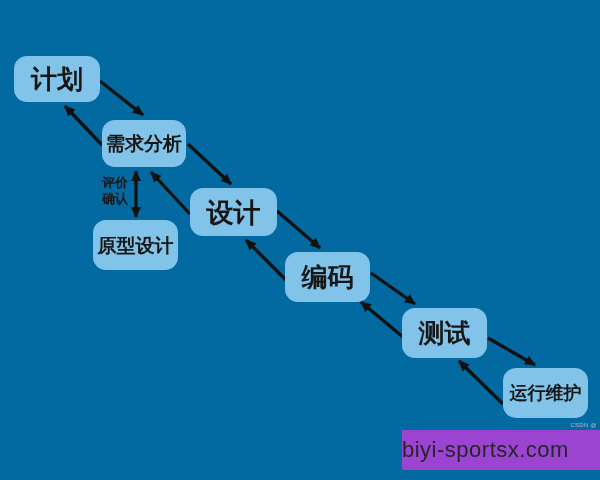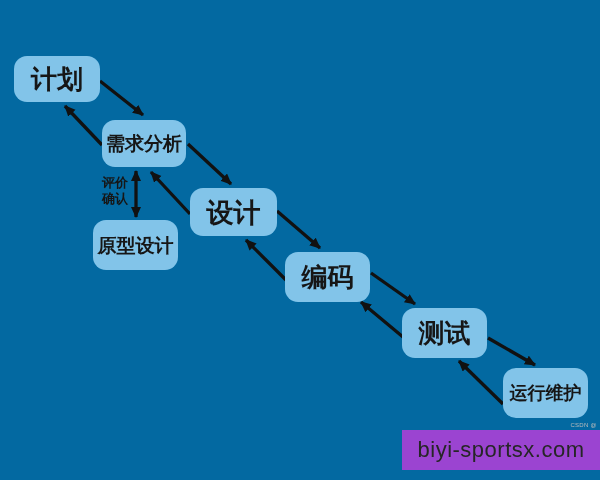--- a/index.html
+++ b/index.html
@@ -4,21 +4,21 @@
 <style>
   html,body{margin:0;padding:0;background:#ffffff;}
   .stage{
     position:relative;width:600px;height:480px;background:#0369a1;overflow:hidden;
     font-family:"Liberation Sans","DejaVu Sans",sans-serif;
   }
   svg.diagram{position:absolute;left:0;top:0;}
   svg.diagram text{font-family:"Liberation Sans","DejaVu Sans",sans-serif;font-weight:700;}
   .banner{
     position:absolute;left:402px;top:430px;width:198px;height:40px;
-    display:flex;align-items:center;justify-content:center;
+    display:flex;align-items:center;
   }
   .banner span{font-size:22px;font-weight:400;letter-spacing:0.5px;}
   .watermark{
     position:absolute;right:3px;top:422px;font-size:6px;line-height:7px;
     color:#bcbcbc;letter-spacing:0.3px;
   }
 </style>
 </head>
 <body>
 

